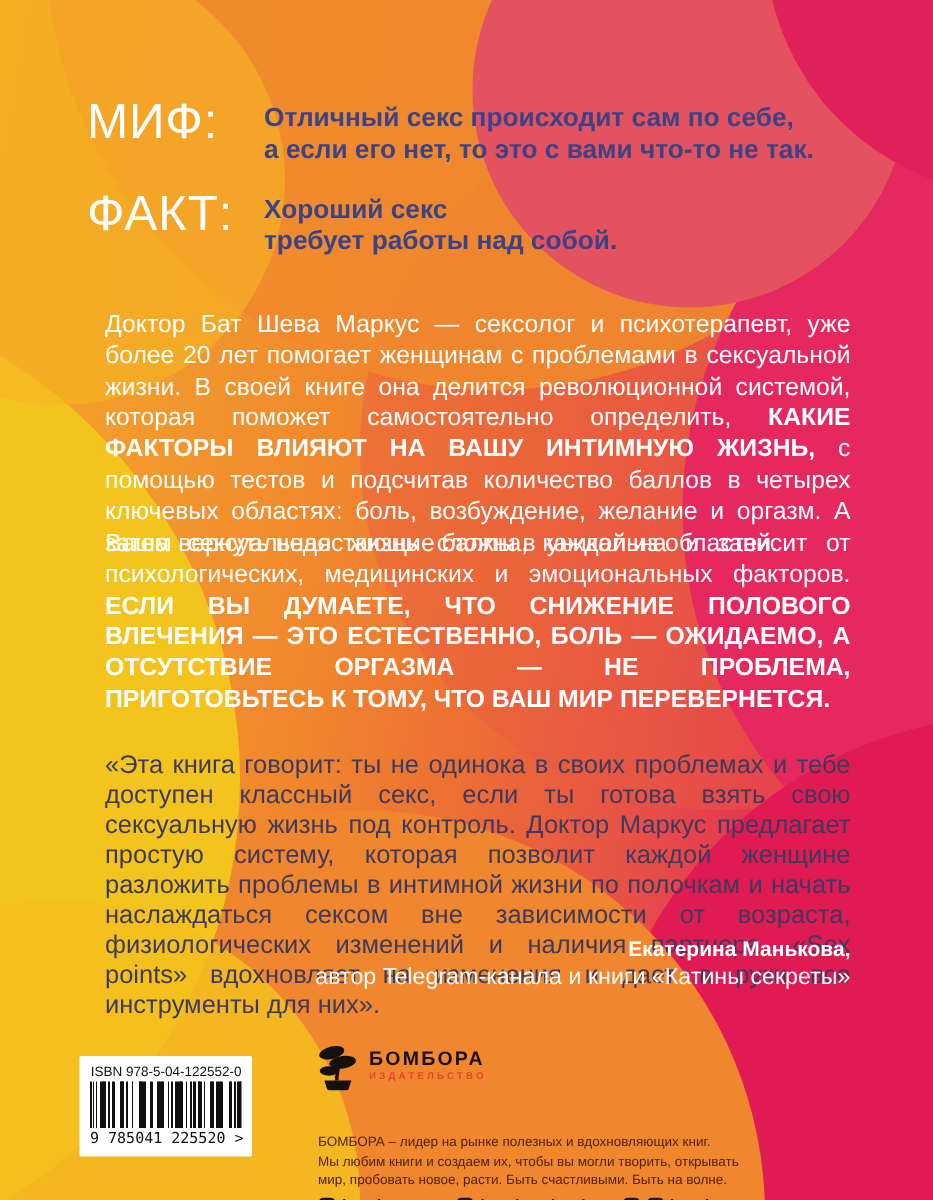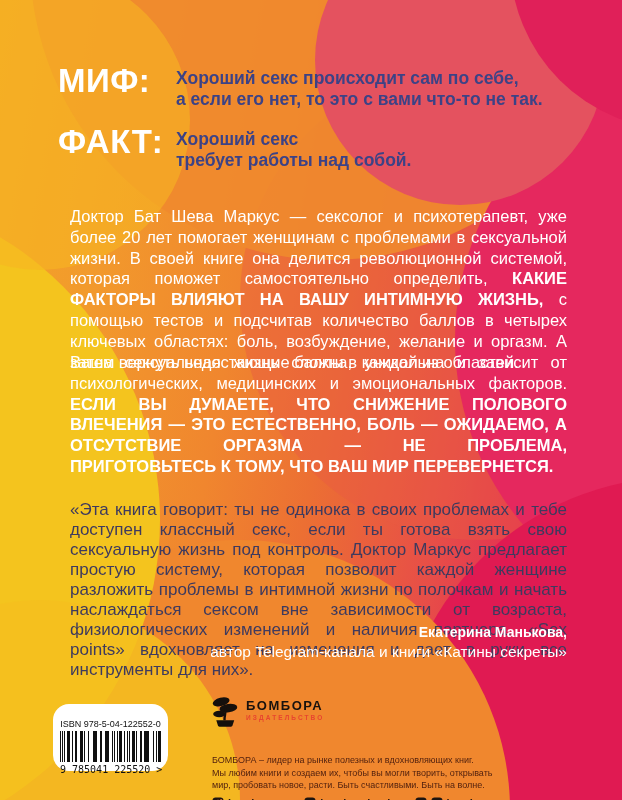--- a/index.html
+++ b/index.html
@@ -15,36 +15,36 @@
   .c-pink-topright{left:315px;top:-85px;width:290px;height:290px;background:#e4525f;}
   .c-crimson-corner{left:510px;top:-210px;width:340px;height:340px;background:#e02059;}
   .c-crimson-bottomright{left:397px;top:477px;width:566px;height:566px;background:#e01a52;}
   .c-orange-bottom{left:-30px;top:540px;width:540px;height:540px;background:#f0872e;}
   .c-yellow-left{left:-500px;top:190px;width:660px;height:660px;background:#f4c41e;}
   .c-yellow-topleft{left:-110px;top:-30px;width:300px;height:300px;background:#f6b522;opacity:.6;}
   .c-yellow-bottomleft{left:-160px;top:600px;width:400px;height:400px;background:#f5c01f;opacity:.85;}
 
   .mythfact{position:absolute;left:58px;top:64px;width:514px;display:flex;flex-direction:column;gap:16px;}
   .mf-row{display:flex;align-items:flex-start;}
-  .mf-label{flex:0 0 118px;font-size:33px;font-weight:bold;color:#fff;line-height:1;letter-spacing:.5px;}
+  .mf-label{flex:0 0 118px;font-size:33px;font-weight:normal;color:#fff;line-height:1;letter-spacing:.5px;}
   .mf-text{font-size:17.5px;font-weight:bold;color:#3c4286;line-height:1.18;white-space:pre-line;padding-top:4px;}
 
   .para{position:absolute;left:70px;width:497px;color:#fff;font-size:16.5px;line-height:20.8px;text-align:justify;}
   #para1{top:206px;}
   #para2{top:352px;}
   .para b{font-weight:bold;}
 
   .quote{position:absolute;left:70px;top:500px;width:497px;color:#3e3a5e;font-size:17px;line-height:20px;text-align:justify;}
 
   .attribution{position:absolute;right:55px;top:624px;text-align:right;color:#fff;}
   .attr-name{font-size:14px;font-weight:bold;}
   .attr-role{font-size:15.5px;margin-top:3px;}
 
-  .barcode{position:absolute;left:53px;top:704px;width:115px;height:67px;background:#fff;border-radius:16px;
-    box-sizing:border-box;padding:15px 7px 3px;text-align:center;}
+  .barcode{position:absolute;left:53px;top:704px;width:115px;height:67px;background:#fff;border-radius:1px;
+    box-sizing:border-box;padding:5px 7px 3px;text-align:right;}
   .isbn{font-size:9px;color:#111;white-space:nowrap;}
   .bars{height:31px;margin-top:2px;
     background:
       repeating-linear-gradient(90deg,#101010 0 1.5px,transparent 1.5px 4px,#101010 4px 5px,transparent 5px 9px,#101010 9px 10.5px,transparent 10.5px 12px),
       repeating-linear-gradient(90deg,transparent 0 2px,#101010 2px 3px,transparent 3px 7px,#101010 7px 10px,transparent 10px 13px);
   }
   .digits{font-size:10px;font-family:"DejaVu Sans Mono",monospace;color:#111;margin-top:2px;white-space:nowrap;}
 
   .publisher{position:absolute;left:212px;top:696px;width:310px;}
   .pub-head{display:flex;align-items:flex-start;gap:7px;}
@@ -68,21 +68,21 @@
   <div class="circ c-crimson-corner"></div>
   <div class="circ c-crimson-bottomright"></div>
   <div class="circ c-orange-bottom"></div>
   <div class="circ c-yellow-left"></div>
   <div class="circ c-yellow-topleft"></div>
   <div class="circ c-yellow-bottomleft"></div>
 
   <div class="mythfact">
     <div class="mf-row">
       <div class="mf-label">МИФ:</div>
-      <div class="mf-text">Хороший секс происходит сам по себе,
+      <div class="mf-text">Отличный секс происходит сам по себе,
 а если его нет, то это с вами что-то не так.</div>
     </div>
     <div class="mf-row">
       <div class="mf-label">ФАКТ:</div>
       <div class="mf-text">Хороший секс
 требует работы над собой.</div>
     </div>
   </div>
 
   <div class="para" id="para1"><span>Доктор Бат Шева Маркус — сексолог и психотерапевт, уже более 20 лет помогает женщинам с проблемами в сексуальной жизни. В своей книге она делится революционной системой, которая поможет самостоятельно определить, </span><b>КАКИЕ ФАКТОРЫ ВЛИЯЮТ НА ВАШУ ИНТИМНУЮ ЖИЗНЬ,</b><span> с помощью тестов  и подсчитав количество баллов в четырех ключевых областях: боль, возбуждение, желание и оргазм. А затем вернуть недостающие баллы в каждой из областей.</span></div>

